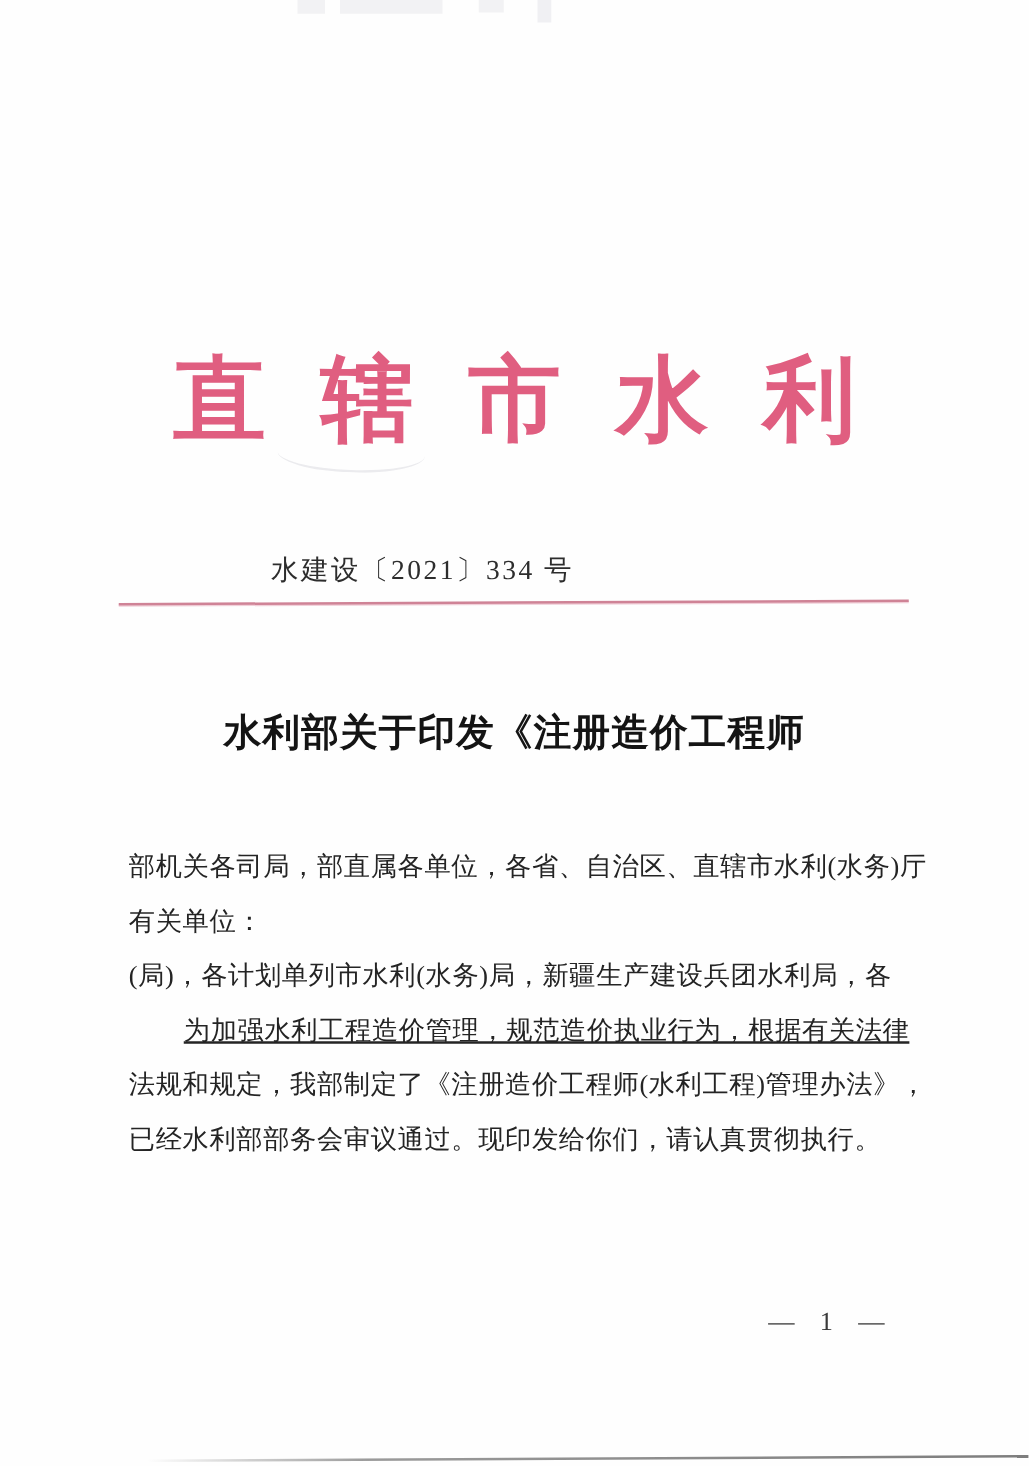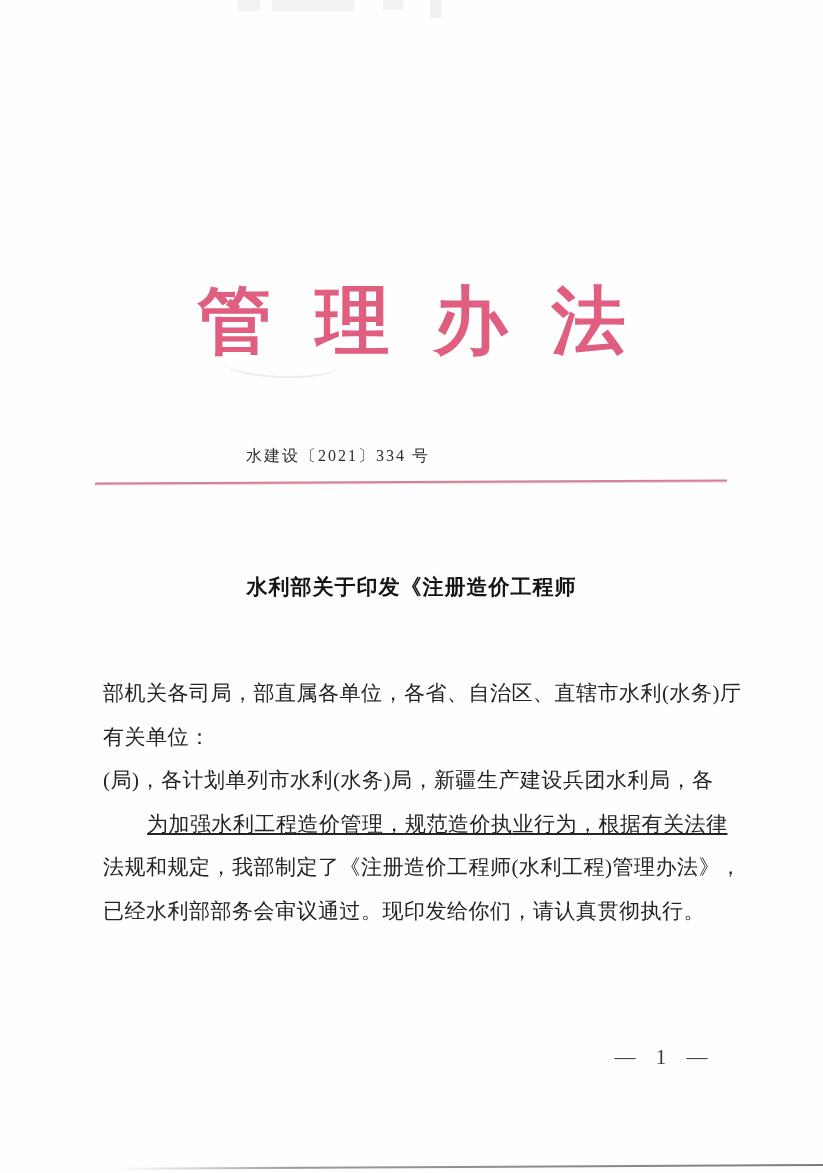--- a/index.html
+++ b/index.html
@@ -57,21 +57,21 @@
   }
 
   .doc-number {
     position: absolute;
     top: 442px;
     left: 0;
     width: 676px;
     height: 28px;
     line-height: 28px;
     text-align: center;
-    font-size: 16px;
+    font-size: 22px;
     letter-spacing: 2px;
     color: #2d2d2d;
     white-space: nowrap;
   }
 
   .divider {
     position: absolute;
     top: 481px;
     left: 95px;
     width: 632px;
@@ -80,21 +80,21 @@
     box-shadow: 0 1px 0 rgba(230,170,185,0.55);
     transform: rotate(-0.25deg);
   }
 
   .notice-title {
     position: absolute;
     top: 561px;
     left: 0;
     width: 823px;
     text-align: center;
-    font-size: 21px;
+    font-size: 30px;
     font-weight: bold;
     line-height: 52px;
     letter-spacing: 1px;
     color: #141414;
     white-space: nowrap;
   }
 
   .body-text {
     position: absolute;
     top: 672px;
@@ -145,21 +145,21 @@
 
 <div class="page">
 
   <div>
     <i class="sm sm1"></i>
     <i class="sm sm2"></i>
     <i class="sm sm3"></i>
     <i class="sm sm4"></i>
   </div>
 
-  <div class="red-title" style="color: rgb(224, 94, 128);">管理办法</div>
+  <div class="red-title" style="color: rgb(224, 94, 128);">直辖市水利</div>
 
   <div class="smudge-arc"></div>
 
   <div class="doc-number">水建设〔2021〕334 号</div>
 
   <div class="divider" style="background-color: rgb(207, 131, 150);"></div>
 
   <div class="notice-title">
     <div>水利部关于印发《注册造价工程师</div>
   </div>

